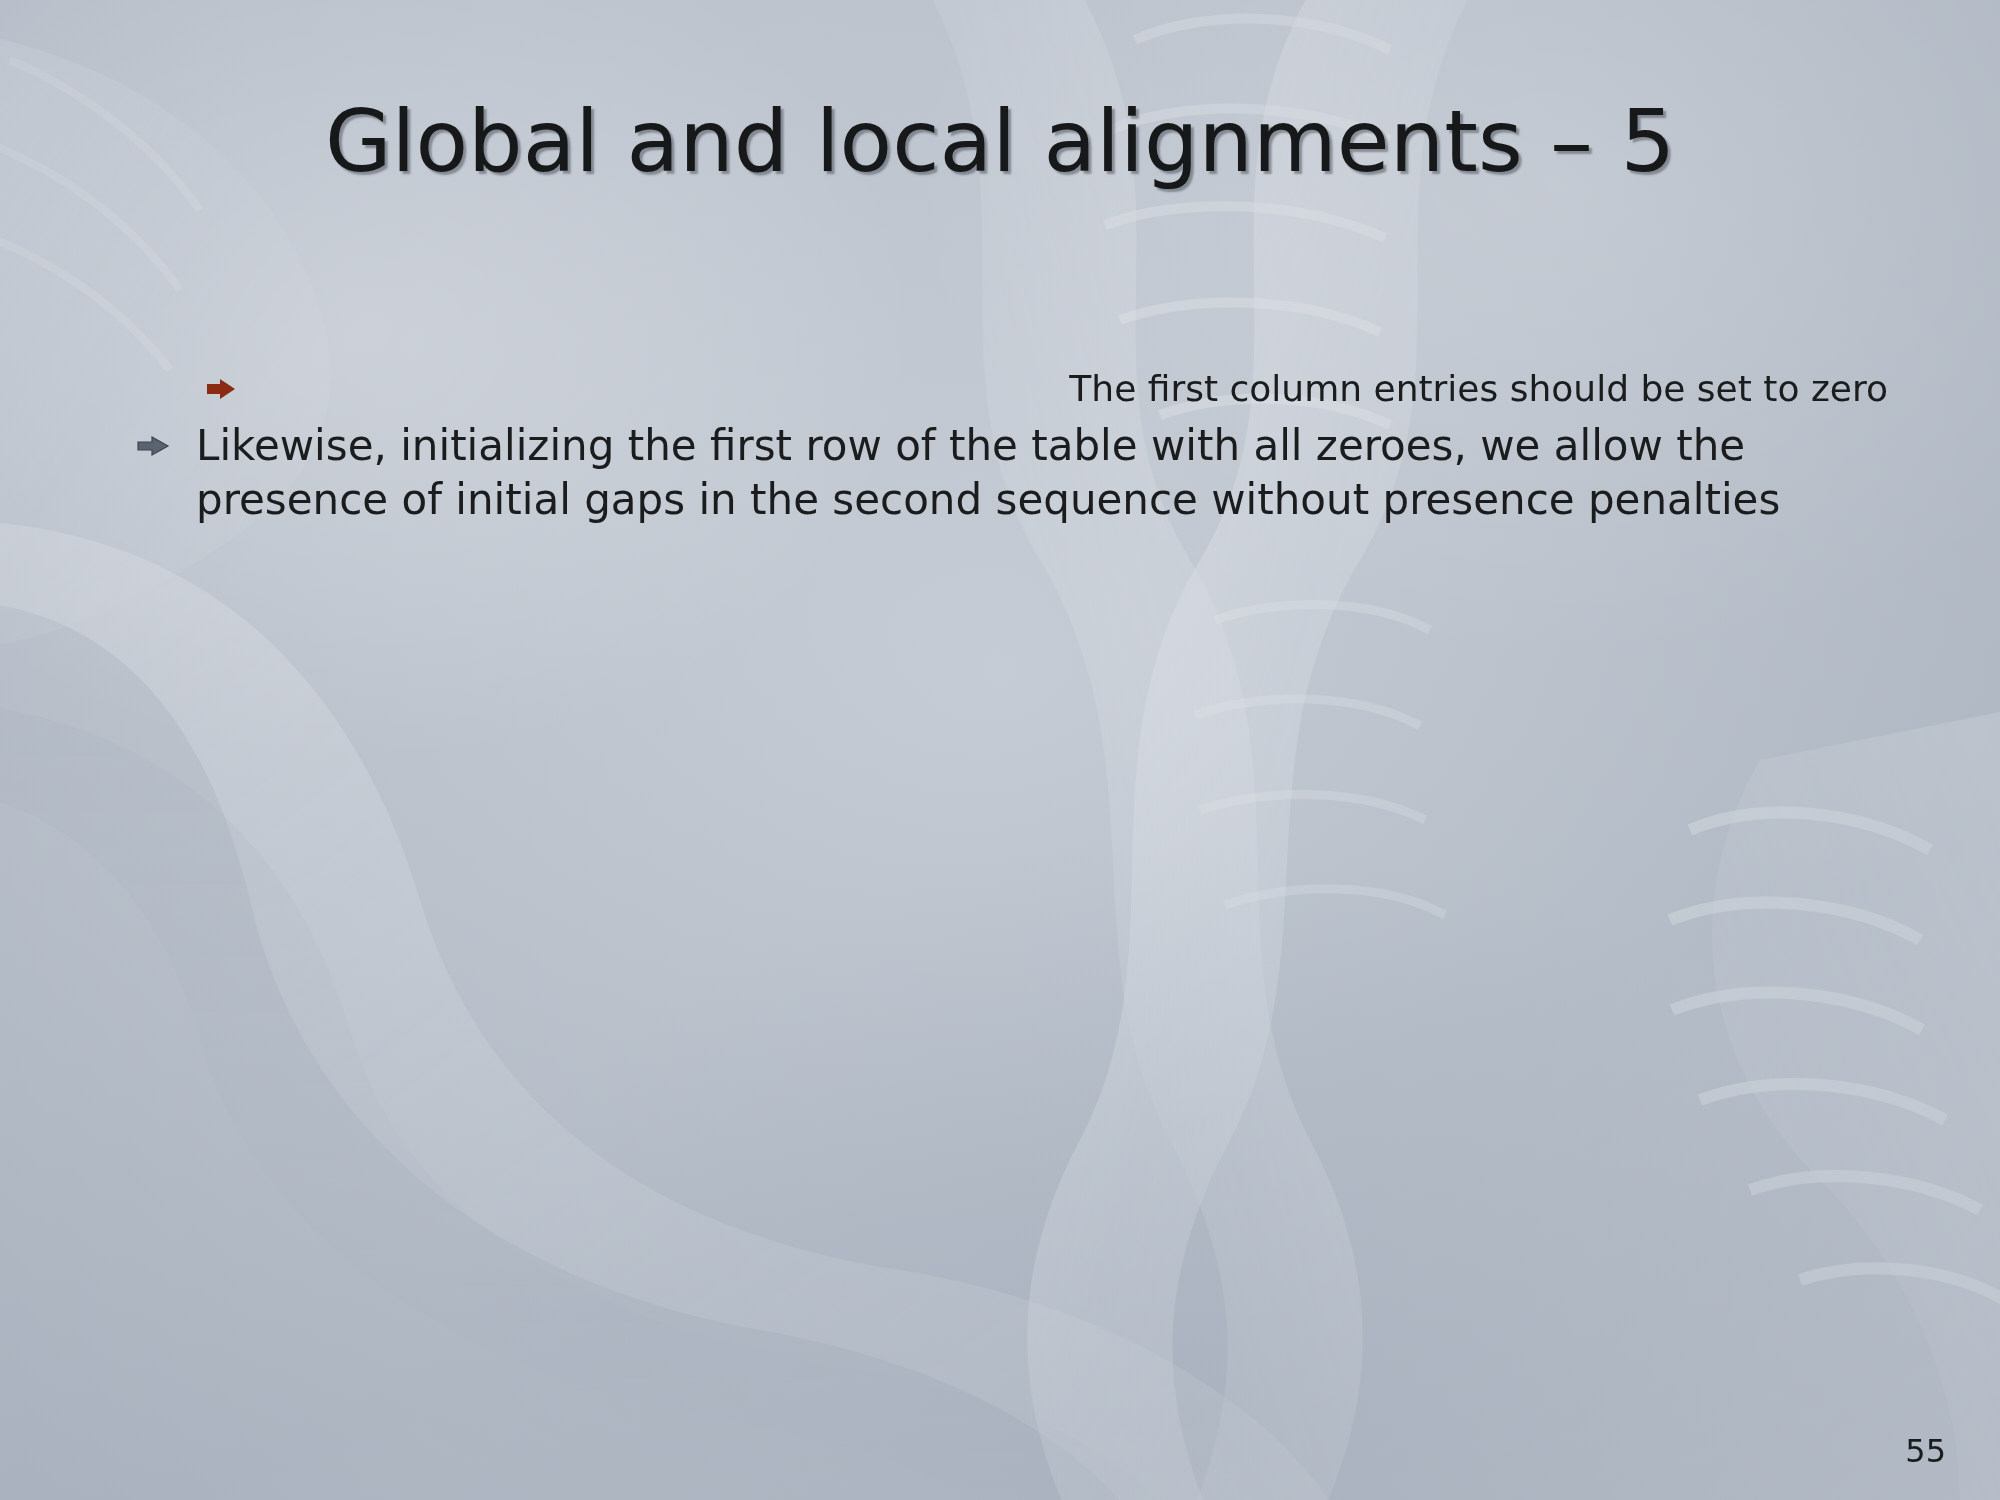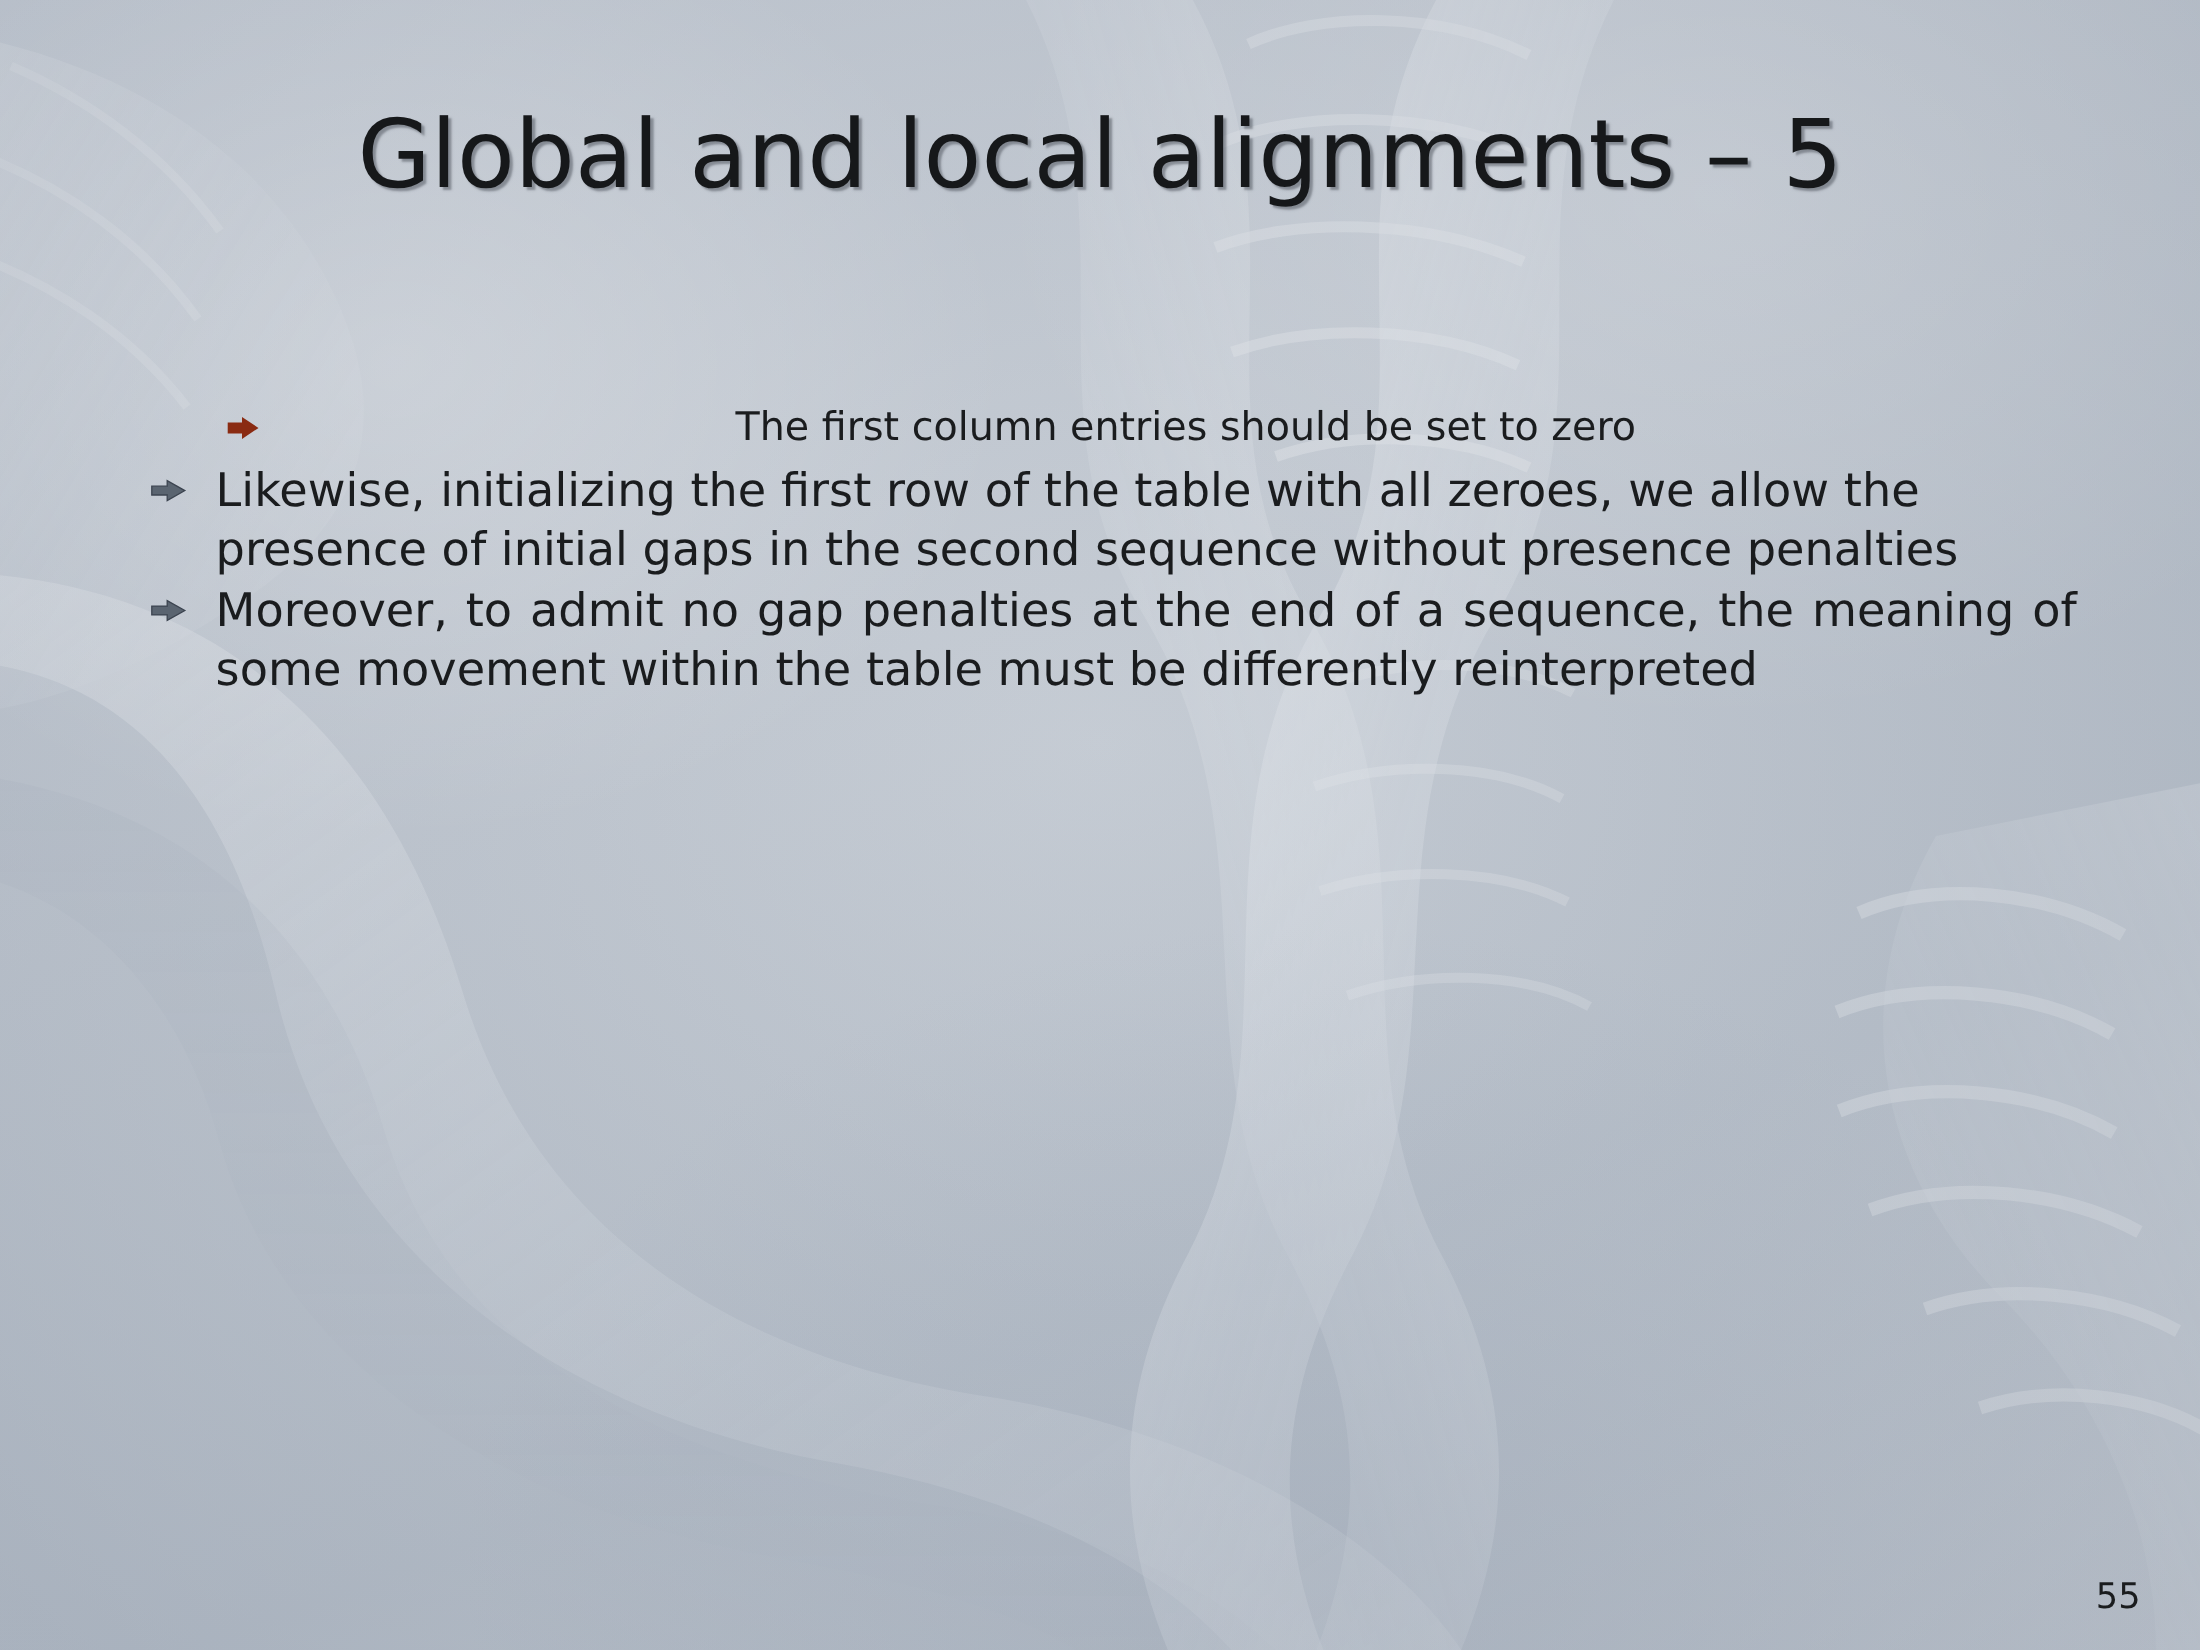--- a/index.html
+++ b/index.html
@@ -80,21 +80,21 @@
   .bullet-l1.nojust {
     text-align: left;
   }
   .bullet-l2 {
     position: relative;
     padding-left: 148px;
     font-size: 36px;
     line-height: 1.3;
     color: #1a1c1e;
     margin: 6px 0 6px 0;
-    text-align: center;
+    text-align: right;
   }
   .marker1 {
     position: absolute;
     left: 16px;
     top: 16px;
     width: 34px;
     height: 22px;
     display: block;
   }
   .marker2 {
@@ -197,25 +197,19 @@
         <span>The first column entries should be set to zero</span>
       </div>
 
       <div class="bullet-l1 nojust">
         <svg class="marker1" viewBox="0 0 34 22">
           <path d="M2,7 L16,7 L16,2 L32,11 L16,20 L16,15 L2,15 Z" fill="#5a6470" stroke="#3c4450" stroke-width="1.2"></path>
         </svg>
         <span>Likewise, initializing the first row of the table with all zeroes, we allow the presence of initial gaps in the second sequence without presence penalties</span>
       </div>
 
-      <div class="bullet-l1">
-        <svg class="marker1" viewBox="0 0 34 22">
-          <path d="M2,7 L16,7 L16,2 L32,11 L16,20 L16,15 L2,15 Z" fill="#5a6470" stroke="#3c4450" stroke-width="1.2"></path>
-        </svg>
-        <span>Moreover, to admit no gap penalties at the end of a sequence, the meaning of some movement within the table must be differently reinterpreted</span>
-      </div>
 
     </div>
 
     <div class="page-number">55</div>
 
   </div>
 </div>
 
 </body></html>

